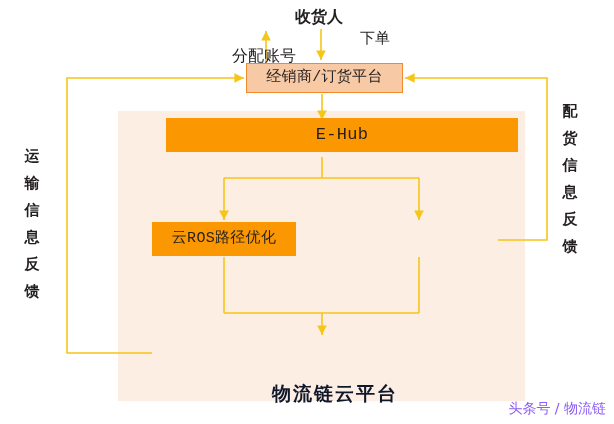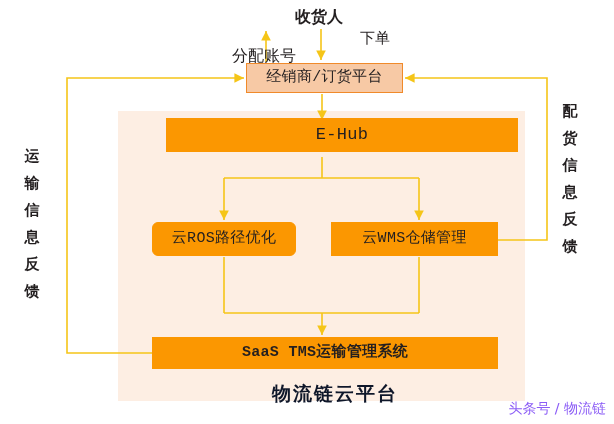--- a/index.html
+++ b/index.html
@@ -46,21 +46,21 @@
     background: #fb9701;
     border: 1px solid #fb9701;
   }
   .box-light {
     background: #f7c9a5;
     border: 1px solid #f08a2a;
   }
 
   #box-dealer   { left: 246px; top: 63px;  width: 157px; height: 30px; }
   #box-ehub     { left: 146px; top: 118px; width: 352px; height: 34px; font-size: 17px; margin-left: 20px; }
-  #box-ros      { left: 152px; top: 222px; width: 144px; height: 34px; border-radius: 6px; }
+  #box-ros      { left: 152px; top: 222px; width: 144px; height: 34px; }
   #box-wms      { left: 331px; top: 222px; width: 167px; height: 34px; }
   #box-tms      { left: 152px; top: 337px; width: 346px; height: 32px; font-weight: bold; font-size: 15px; }
 
   
   .lbl {
     position: absolute;
     color: #231f20;
     white-space: nowrap;
   }
   #lbl-consignee {
@@ -162,20 +162,18 @@
   <div class="lbl" id="lbl-consignee">收货人</div>
   <div class="lbl" id="lbl-assign">分配账号</div>
   <div class="lbl" id="lbl-order">下单</div>
 
   <div class="vlbl" id="lbl-transport">运<br>输<br>信<br>息<br>反<br>馈</div>
   <div class="vlbl" id="lbl-delivery">配<br>货<br>信<br>息<br>反<br>馈</div>
 
   <div class="box box-light" id="box-dealer">经销商/订货平台</div>
   <div class="box box-solid" id="box-ehub">E-Hub</div>
   <div class="box box-solid" id="box-ros">云ROS路径优化</div>
-  <div class="box box-solid" id="box-wms">云WMS仓储管理</div>
-  <div class="box box-solid" id="box-tms">SaaS TMS运输管理系统</div>
 
   <div class="lbl" id="lbl-platform">物流链云平台</div>
 
   <div id="watermark">头条号 / 物流链</div>
 
 </div>
 
 </body></html>

